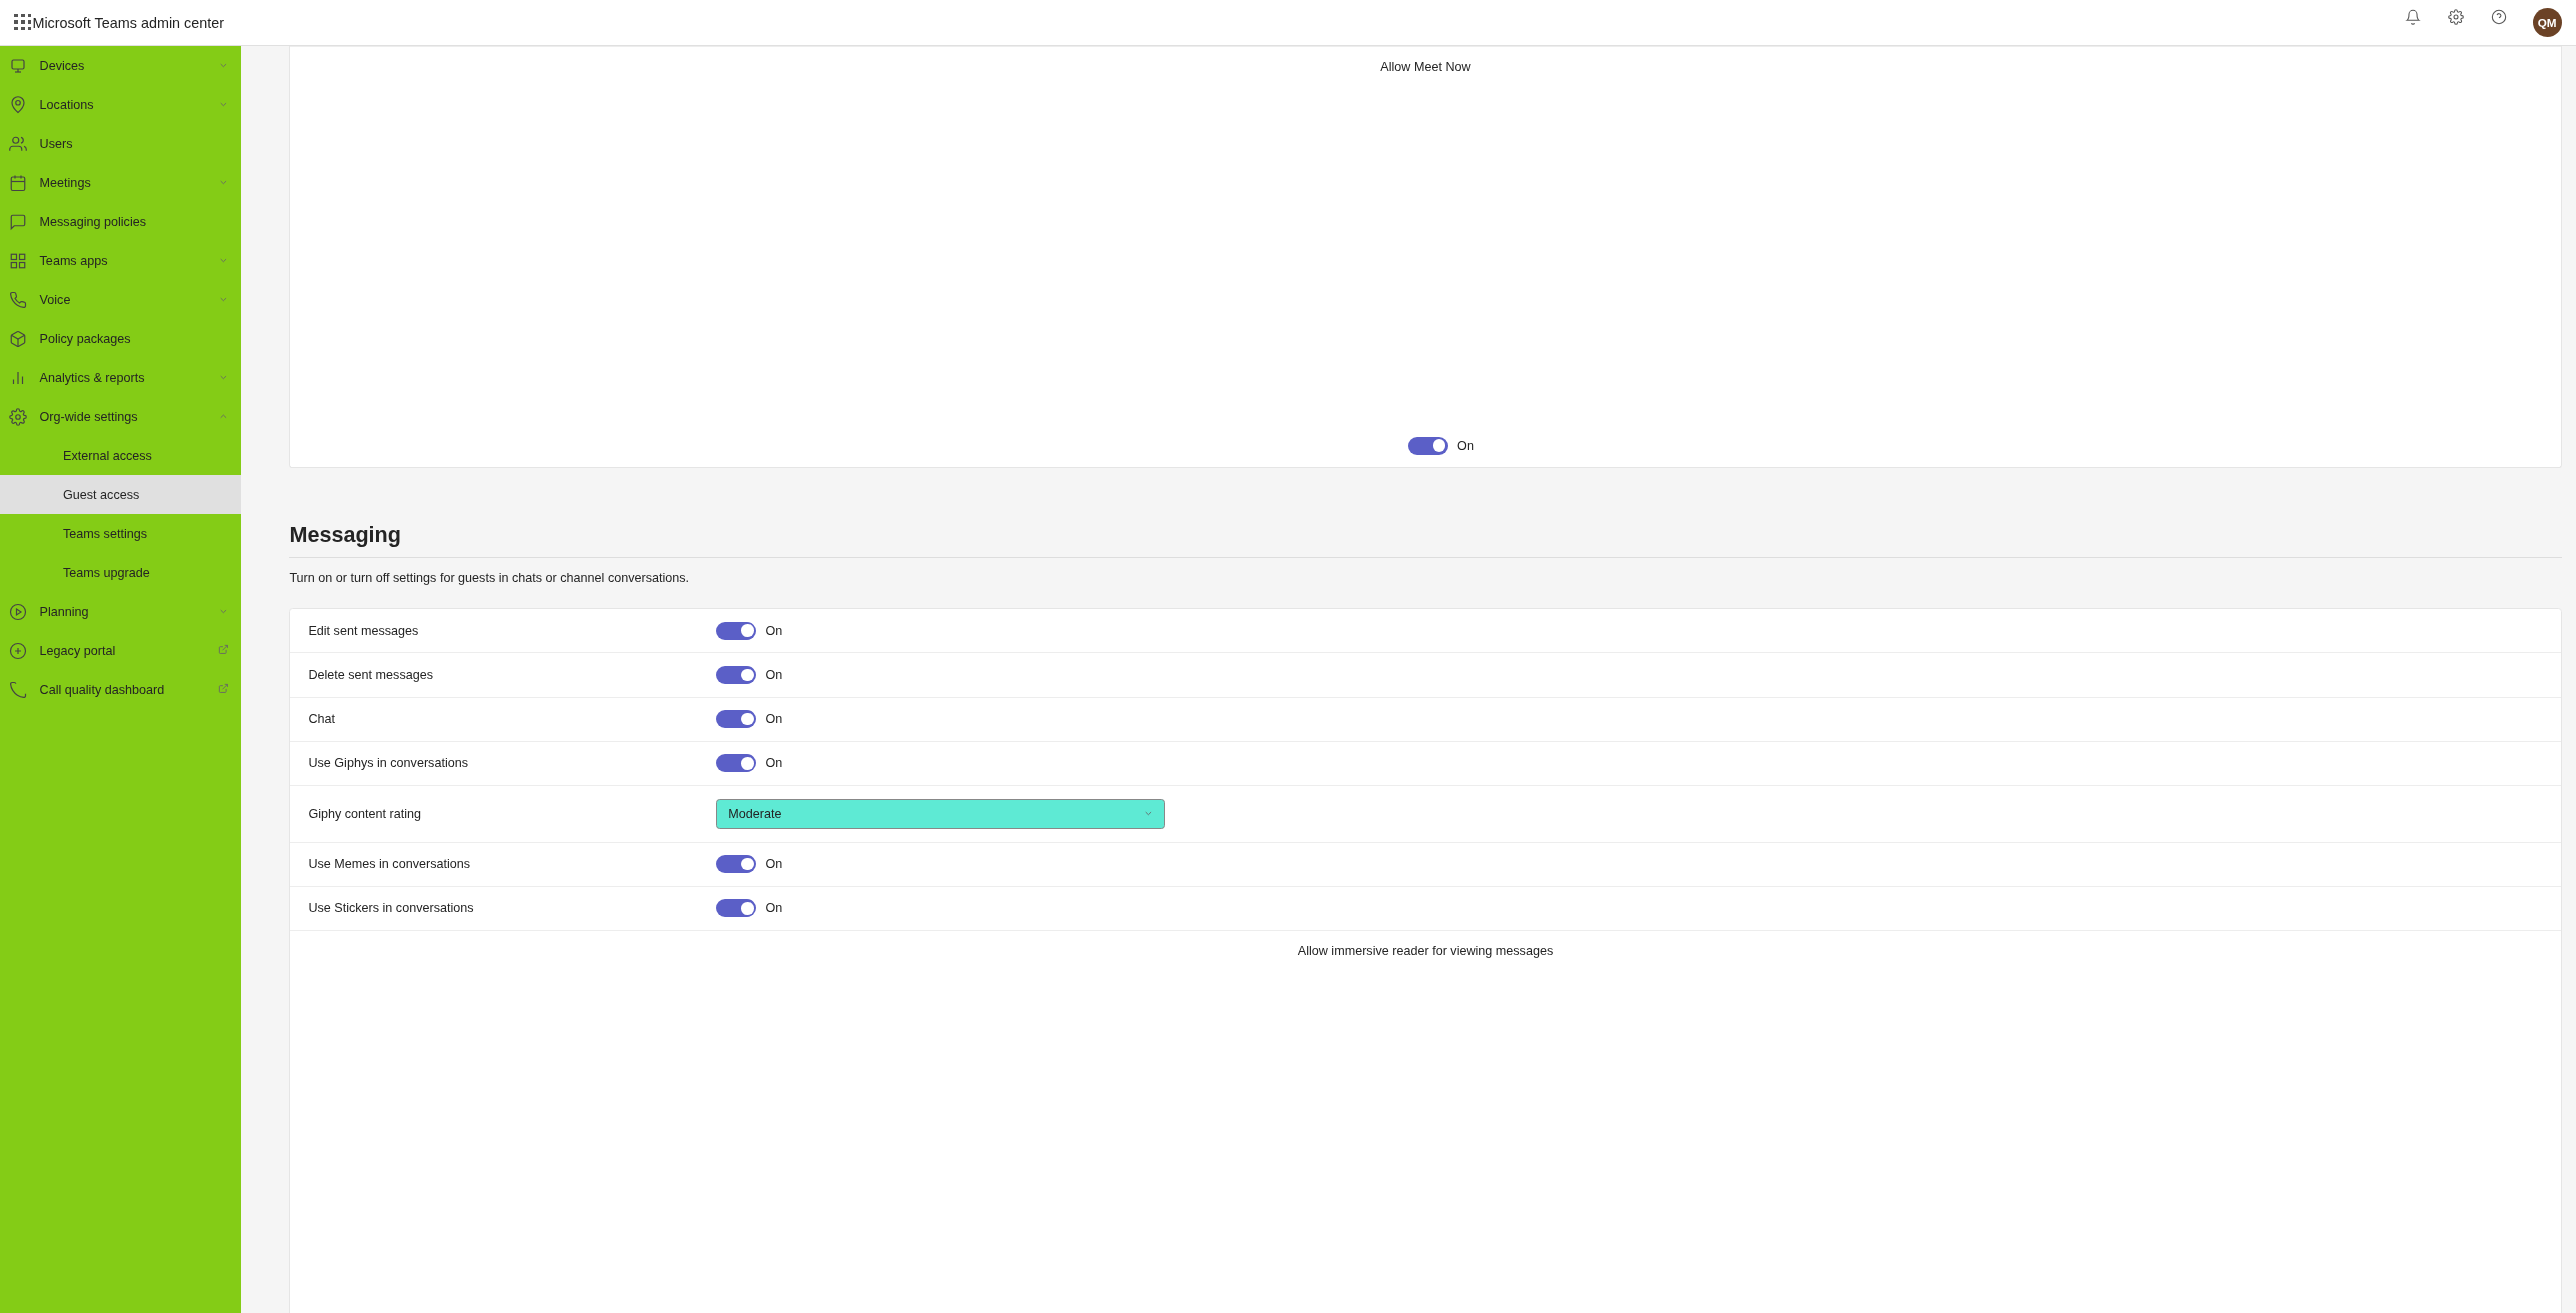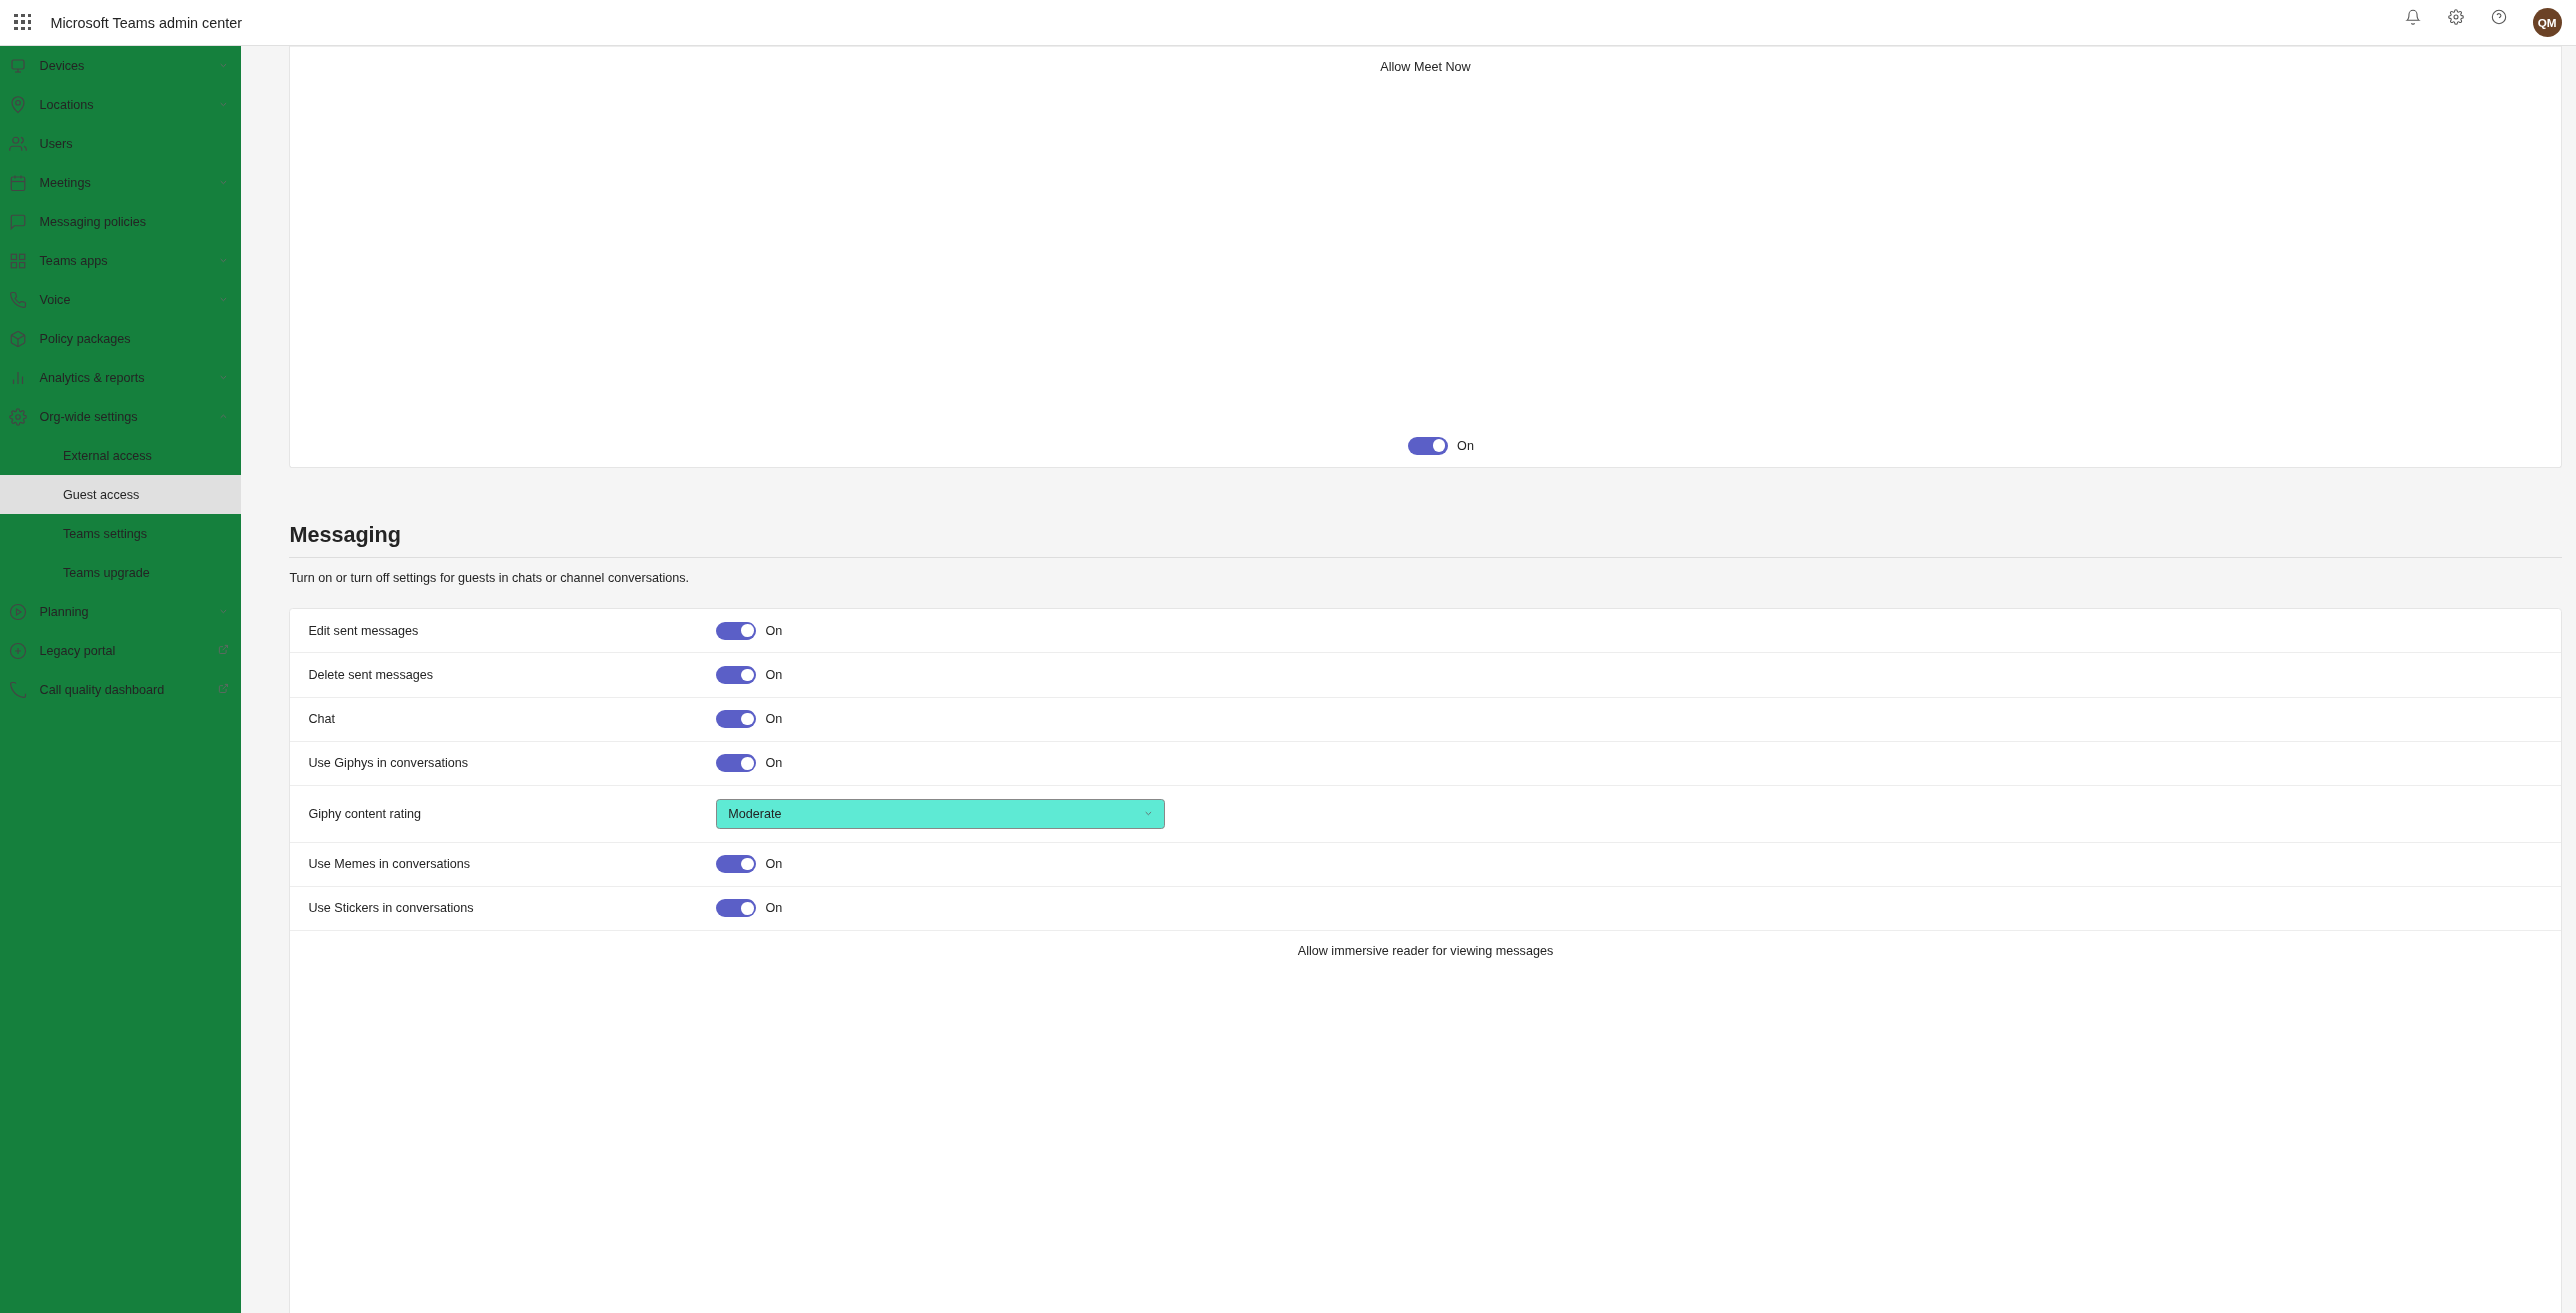--- a/index.html
+++ b/index.html
@@ -17,21 +17,20 @@
   height: 46px;
   background: #fff;
   display: flex;
   align-items: center;
   padding: 0 14.4px;
   border-bottom: 0.9px solid #e0e0e0;
 }
 .header-left {
   display: flex;
   align-items: center;
-  gap: 18px;
 }
 .waffle {
   width: 18px;
   height: 18px;
   display: grid;
   grid-template-columns: repeat(3, 1fr);
   grid-template-rows: repeat(3, 1fr);
   gap: 1.8px;
   cursor: pointer;
 }
@@ -69,21 +68,21 @@
   font-size: 11.7px;
   font-weight: 600;
   cursor: pointer;
 }
 .layout {
   display: flex;
   height: calc(100vh - 46px);
 }
 .sidebar {
   width: 241px;
-  background: #15803d;
+  background: #84cc16;
   overflow-y: auto;
   flex-shrink: 0;
 }
 .sidebar::-webkit-scrollbar {
   width: 9px;
 }
 .sidebar::-webkit-scrollbar-thumb {
   background: #c0c0c0;
   border-radius: 4.5px;
 }

